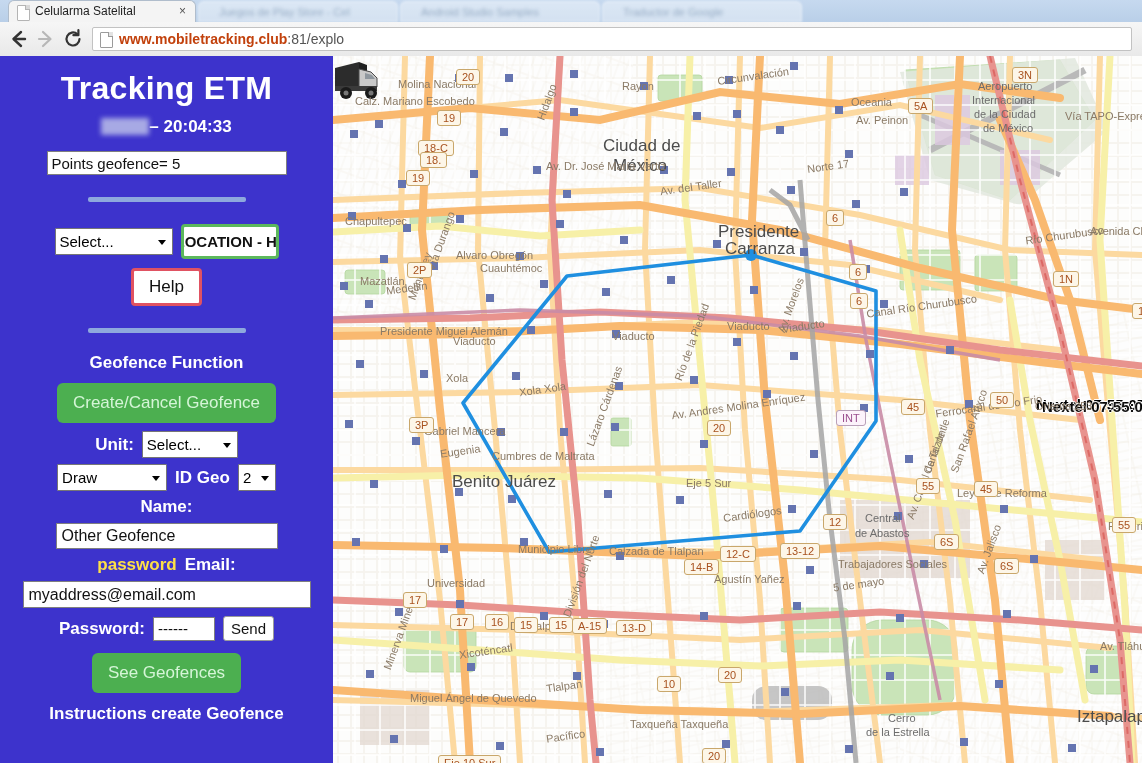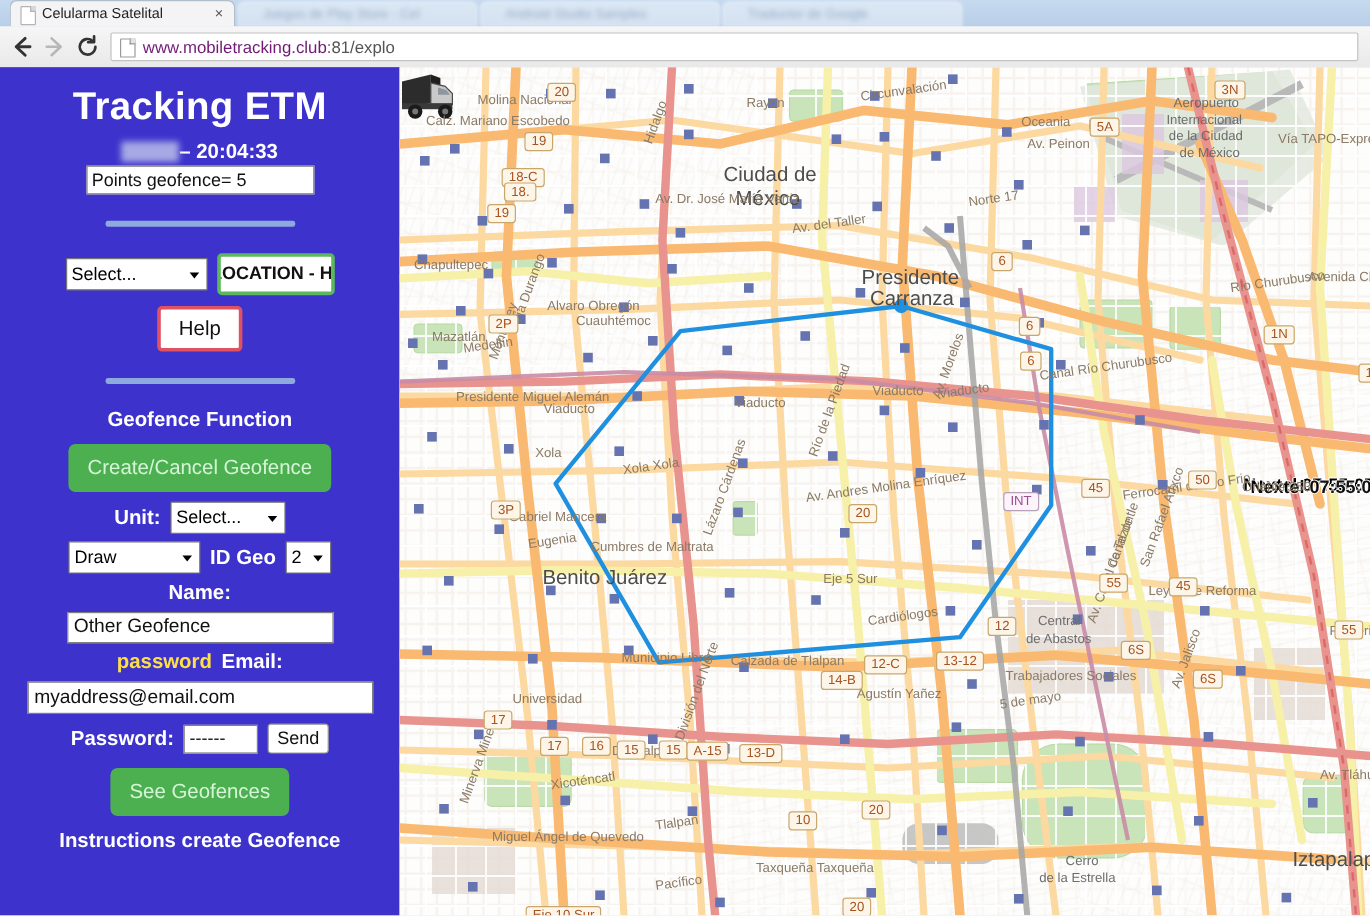--- a/index.html
+++ b/index.html
@@ -38,31 +38,31 @@
   #btn-back{left:8px;}
   #btn-fwd{left:34px;}
   #btn-reload{left:62px;}
   .omnibox{position:absolute;left:92px;top:5px;width:1040px;height:24px;background:#fff;
      border:1px solid #c2c2c2;border-radius:2px;box-sizing:border-box;}
   .omnibox .page-icon{position:absolute;left:7px;top:4px;width:11px;height:14px;background:#fff;
      border:1px solid #9b9b9b;border-radius:1px;}
   .omnibox .page-icon:after{content:"";position:absolute;right:-1px;top:-1px;width:4px;height:4px;
      background:#e3e3e3;border-left:1px solid #9b9b9b;border-bottom:1px solid #9b9b9b;}
   .url{position:absolute;left:26px;top:3px;font-size:14px;color:#555;white-space:nowrap;}
-  .url b{color:#701a75;font-weight:400;}
+  .url b{color:#c2410c;font-weight:700;}
 
   
   .sidebar{position:absolute;left:0;top:56px;width:333px;height:707px;background:#3d33cc;
      overflow:hidden;text-align:center;}
   .title{margin:14px 0 0;font-size:32px;font-weight:bold;color:#fff;letter-spacing:.3px;}
   .clockline{margin-top:10px;font-size:17px;font-weight:bold;color:#fff;}
   .redact{display:inline-block;width:48px;height:17px;vertical-align:-3px;
      background:#a7a9e4;filter:blur(2.5px);}
   .msgline{margin-top:7px;font-size:16px;font-weight:bold;color:#fff;}
-  .txt-input{display:block;margin:1px auto 0;width:190px;height:24px;box-sizing:border-box;
+  .txt-input{display:block;margin:14px auto 0;width:240px;height:24px;box-sizing:border-box;
      background:#fff;border:1px solid #7f7f7f;font-family:"Liberation Sans",sans-serif;
      font-size:15px;color:#111;padding:4px 4px;}
   .hr{display:block;margin:22px auto;width:158px;height:5px;background:#8ea9dd;border-radius:2px;}
   .row{display:flex;justify-content:center;align-items:center;gap:8px;}
   select.sel{height:27px;background:#fff;border:1px solid #767676;border-radius:1px;
      font-family:"Liberation Sans",sans-serif;font-size:15px;color:#000;padding-left:4px;
      -webkit-appearance:none;appearance:none;}
   .selwrap{position:relative;display:inline-block;}
   .selwrap:after{content:"";position:absolute;right:7px;top:12px;border-left:4px solid transparent;
      border-right:4px solid transparent;border-top:5px solid #000;pointer-events:none;}

